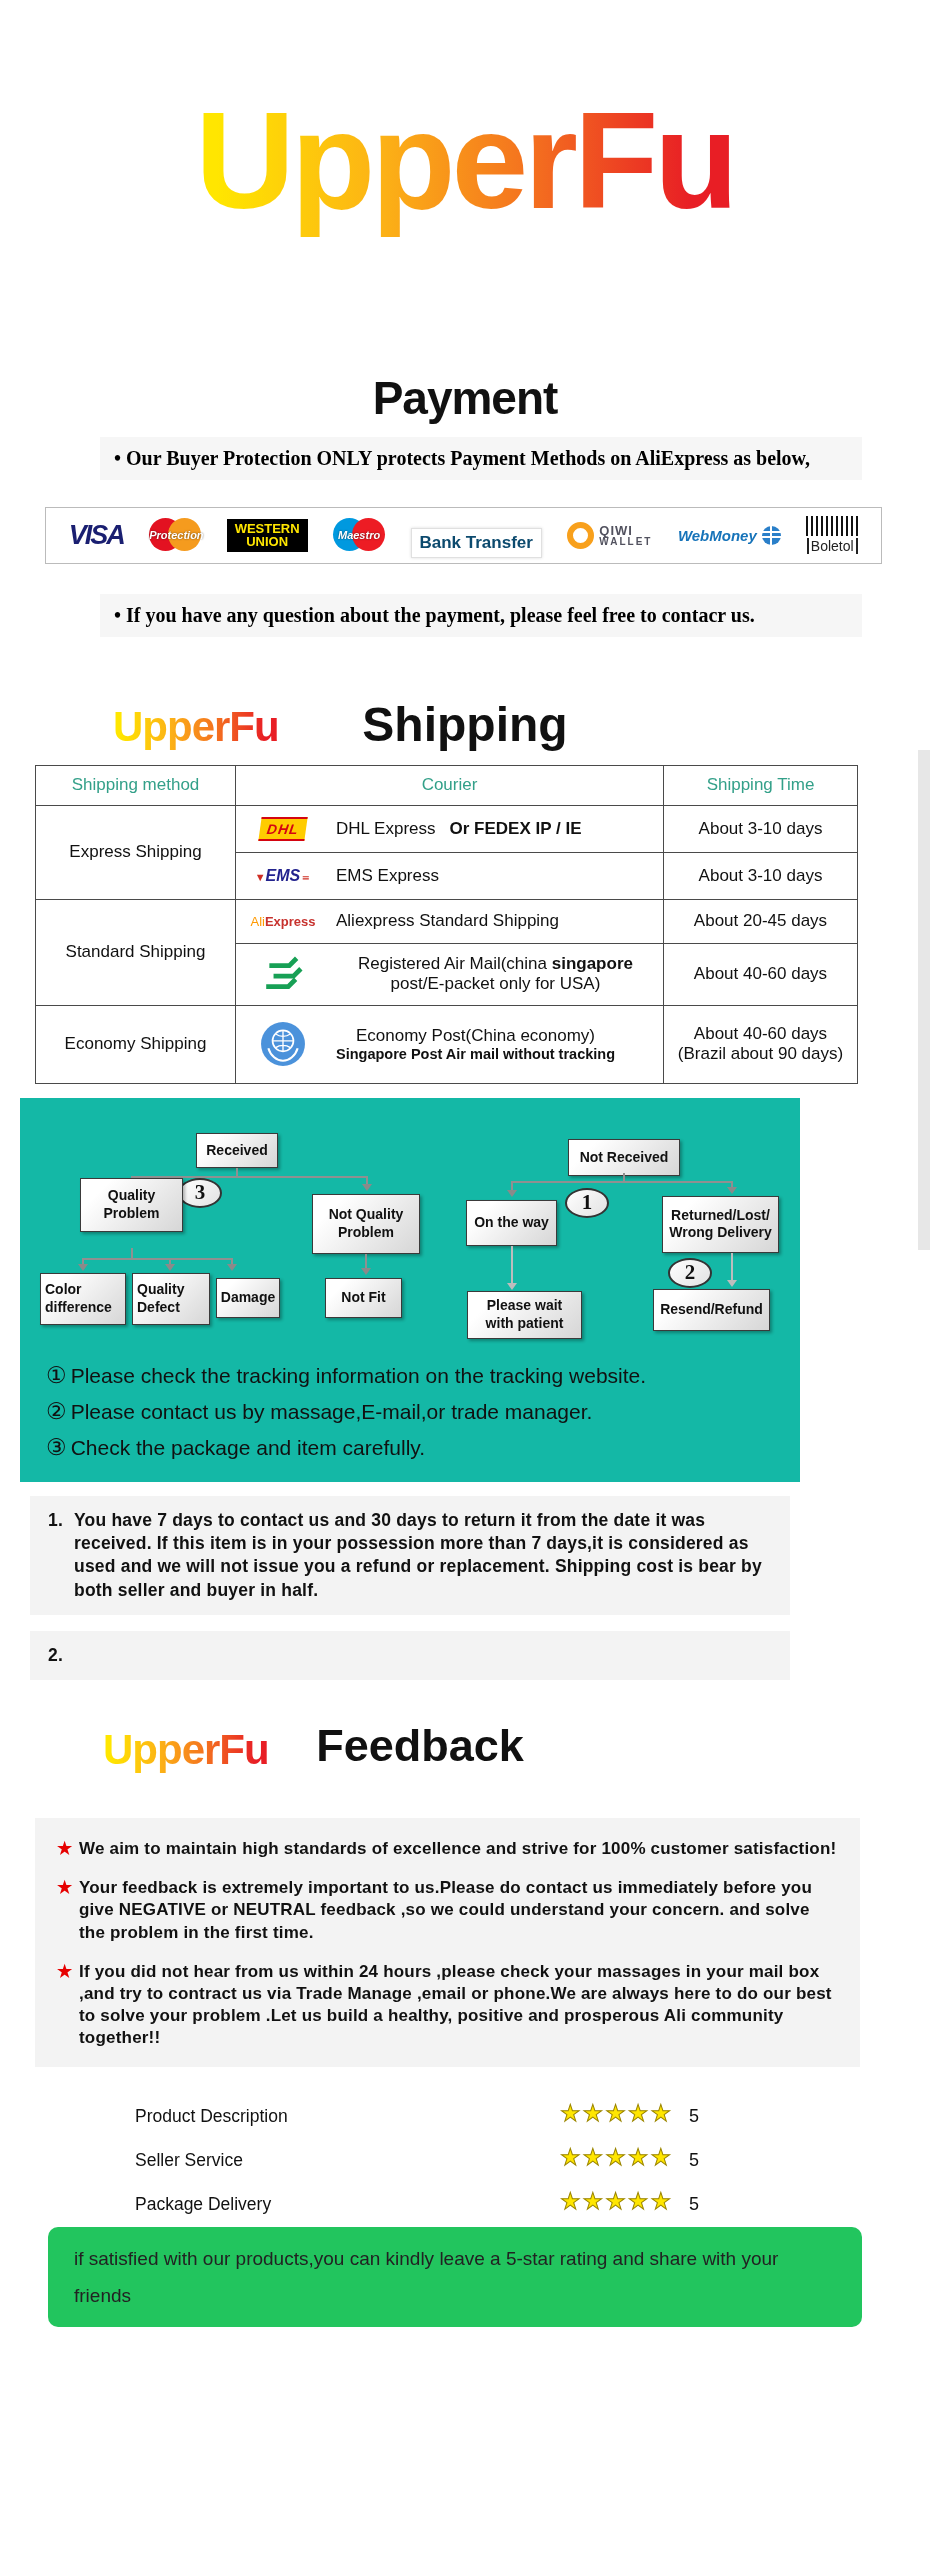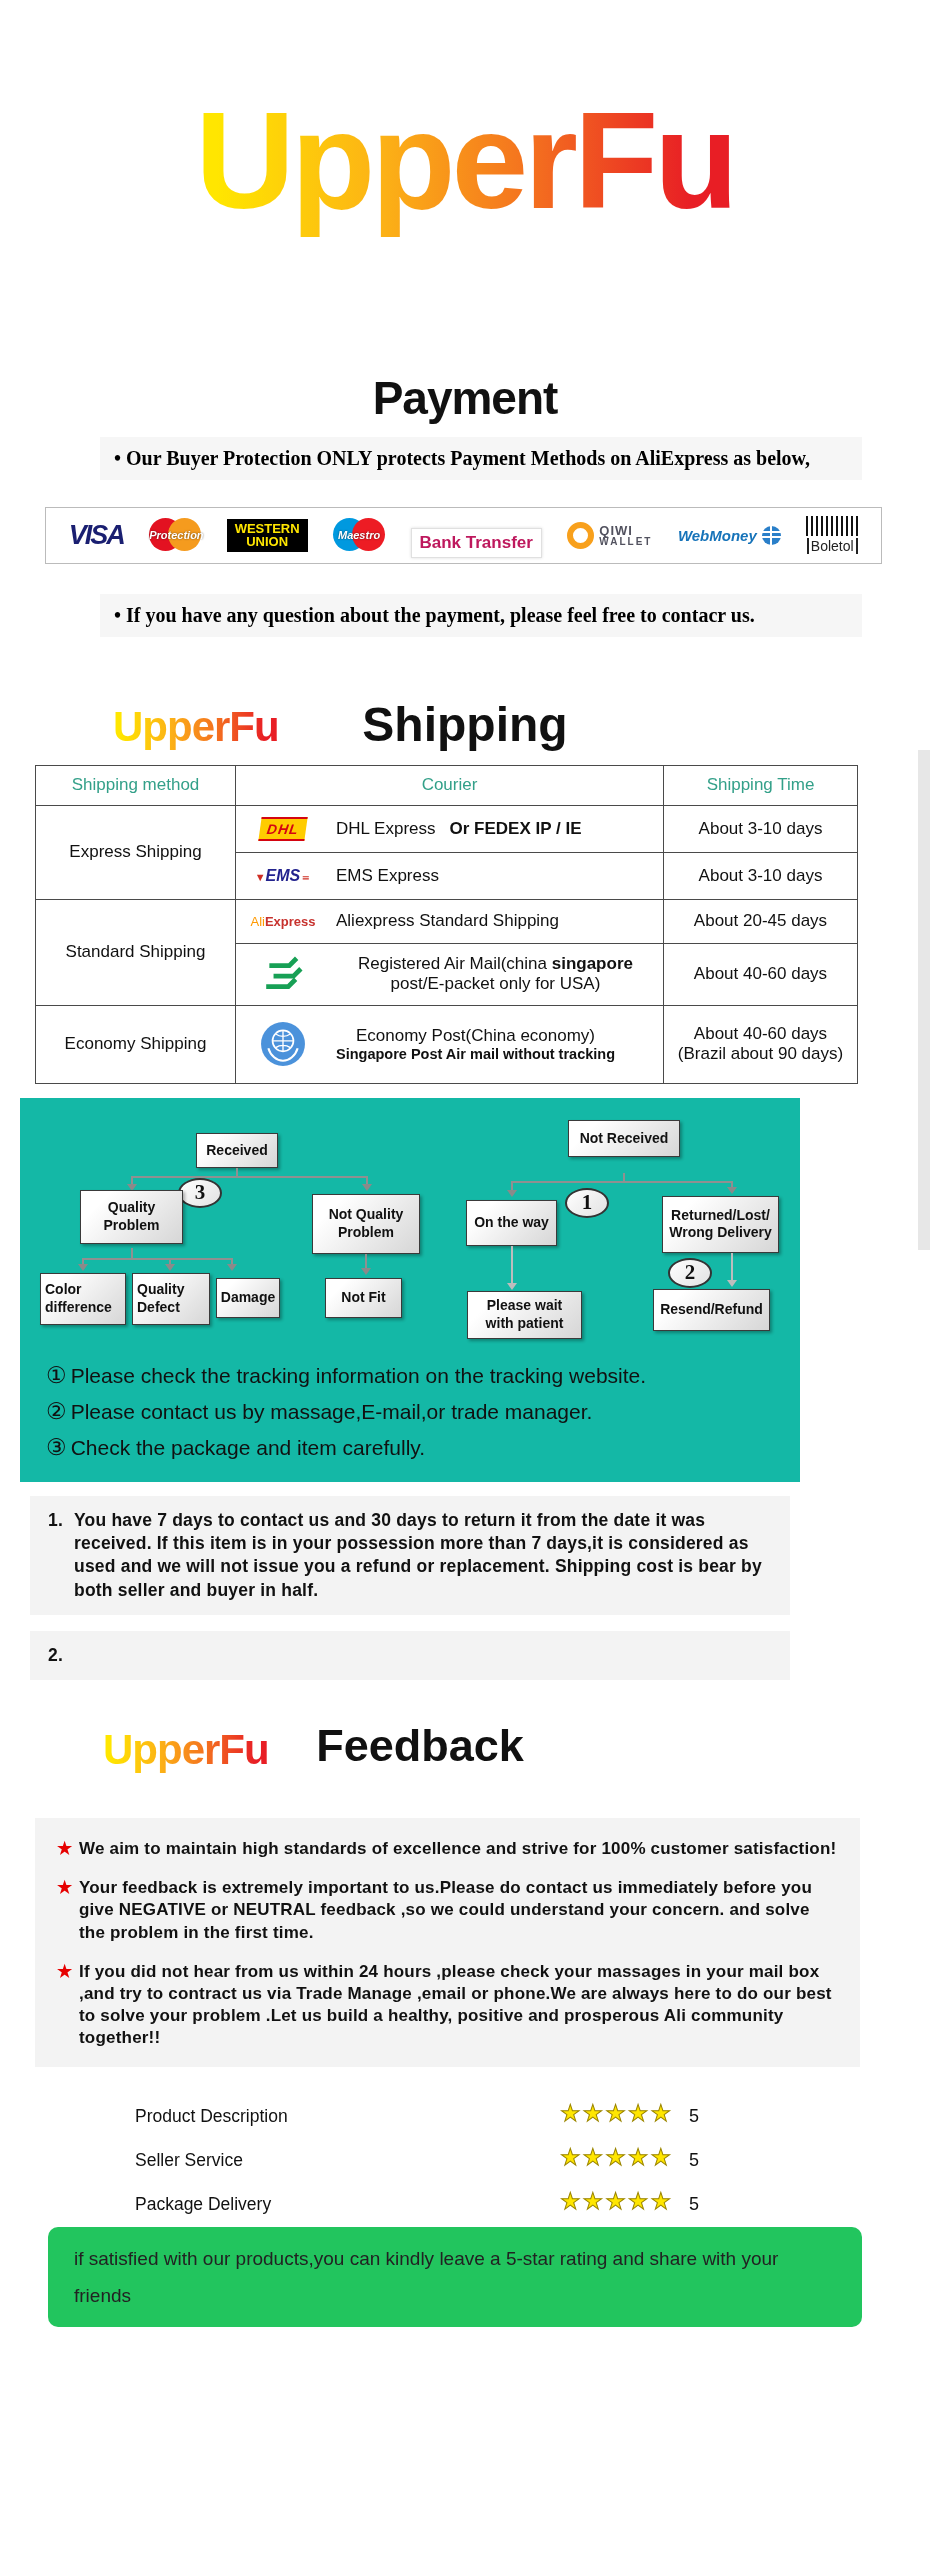--- a/index.html
+++ b/index.html
@@ -34,21 +34,21 @@
   .circles { position:relative; width:52px; height:34px; }
   .circles .c1,.circles .c2 { position:absolute; width:33px; height:33px; border-radius:50%; top:0; }
   .mc .c1 { left:0; background:#e31221; } .mc .c2 { left:19px; background:#f59b1e; }
   .ma .c1 { left:0; background:#0099df; } .ma .c2 { left:19px; background:#ed1c24; }
   .circles .ov {
     position:absolute; top:11px; left:0; width:100%; text-align:center; color:#fff;
     font-style:italic; font-weight:bold; font-size:11px; text-shadow:0 0 2px rgba(0,0,0,.6);
   }
   .wu { background:#000; color:#ffe600; text-align:center; padding:3px 8px; line-height:1.05;
         font-weight:bold; font-size:13px; letter-spacing:0; }
-  .pm-bank { border:1px solid #e0e0e0; background:#fff; padding:4px 8px; font-weight:bold; font-size:17px; color:#be185d; box-shadow:0 0 3px #ddd;margin-top:16px; }
+  .pm-bank { border:1px solid #e0e0e0; background:#fff; padding:4px 8px; font-weight:bold; font-size:17px; color:#0c4a6e; box-shadow:0 0 3px #ddd;margin-top:16px; }
   .qiwi-ring { width:27px; height:27px; border:6px solid #f8a01c; border-radius:50%; }
   .qiwi-txt { line-height:1; color:#52525f; }
   .qiwi-txt .l1 { font-weight:bold; font-size:13px; letter-spacing:1px; }
   .qiwi-txt .l2 { font-weight:bold; font-size:10px; letter-spacing:2px; }
   .pm-wm { color:#1673b9; font-weight:bold; font-size:15px; font-style:italic; }
   .globe { width:19px; height:19px; border-radius:50%; background:
     linear-gradient(#fff 0 0) 50% 30%/100% 2px no-repeat,
     linear-gradient(#fff 0 0) 50% 60%/100% 2px no-repeat,
     linear-gradient(#fff 0 0) 50% 50%/2px 100% no-repeat, #2a7fc9; }
   .boleto { text-align:center; line-height:1; }
@@ -267,38 +267,38 @@
   <div class="fc">
 
     <div class="fbox" style="left:176px;top:35px;width:82px;height:35px">Received</div>
     <div class="vl" style="left:216px;top:70px;height:9px"></div>
     <div class="hl" style="left:112px;top:78px;width:236px"></div>
     <div class="vl" style="left:111px;top:78px;height:10px"></div>
       <div class="arr" style="left:107px;top:86px"></div>
     <div class="vl" style="left:346px;top:78px;height:10px"></div>
       <div class="arr" style="left:342px;top:86px"></div>
     <div class="fbadge" style="left:158px;top:80px">3</div>
-    <div class="fbox" style="left:60px;top:92px;width:103px;height:54px">Quality Problem</div>
+    <div class="fbox" style="left:60px;top:80px;width:103px;height:54px">Quality Problem</div>
     <div class="fbox" style="left:292px;top:96px;width:108px;height:60px">Not Quality Problem</div>
     <div class="vl" style="left:111px;top:150px;height:10px"></div>
     <div class="hl" style="left:62px;top:160px;width:150px"></div>
     <div class="vl" style="left:62px;top:160px;height:8px"></div>
       <div class="arr" style="left:58px;top:166px"></div>
     <div class="vl" style="left:149px;top:160px;height:8px"></div>
       <div class="arr" style="left:145px;top:166px"></div>
     <div class="vl" style="left:211px;top:160px;height:8px"></div>
       <div class="arr" style="left:207px;top:166px"></div>
     <div class="vl" style="left:345px;top:156px;height:16px"></div>
       <div class="arr" style="left:341px;top:170px"></div>
     <div class="fbox" style="left:20px;top:175px;width:86px;height:52px;justify-content:flex-start;text-align:left">Color difference</div>
     <div class="fbox" style="left:112px;top:175px;width:78px;height:52px;justify-content:flex-start;text-align:left">Quality Defect</div>
     <div class="fbox" style="left:196px;top:180px;width:64px;height:40px">Damage</div>
     <div class="fbox" style="left:305px;top:180px;width:77px;height:40px">Not Fit</div>
 
-    <div class="fbox" style="left:548px;top:22px;width:112px;height:37px">Not  Received</div>
+    <div class="fbox" style="left:548px;top:41px;width:112px;height:37px">Not  Received</div>
     <div class="vl" style="left:603px;top:75px;height:8px"></div>
     <div class="hl" style="left:491px;top:83px;width:220px"></div>
     <div class="vl" style="left:491px;top:83px;height:12px"></div>
       <div class="arr" style="left:487px;top:92px"></div>
     <div class="vl" style="left:711px;top:83px;height:9px"></div>
       <div class="arr" style="left:707px;top:89px"></div>
     <div class="fbadge" style="left:545px;top:90px">1</div>
     <div class="fbox" style="left:446px;top:102px;width:91px;height:46px">On the way</div>
     <div class="fbox" style="left:642px;top:98px;width:117px;height:57px">Returned/Lost/ Wrong Delivery</div>
     <div class="fbadge" style="left:648px;top:160px">2</div>

